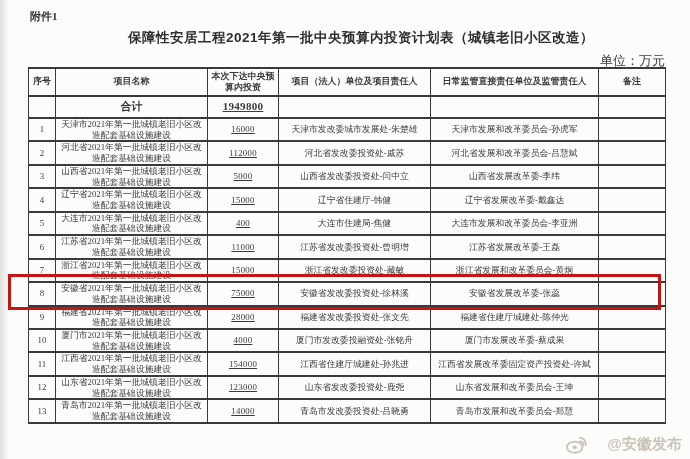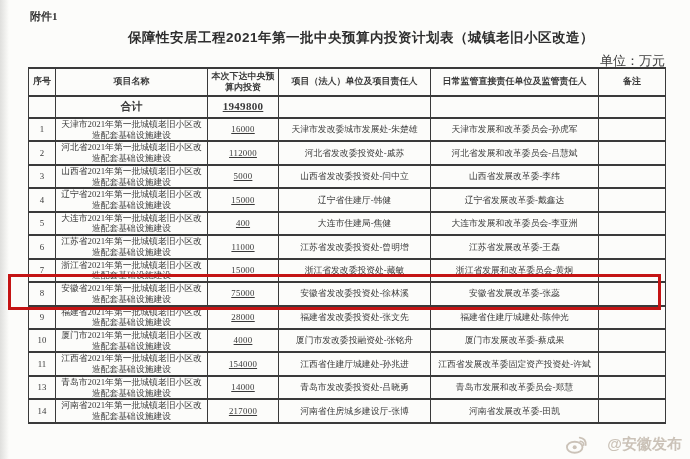--- a/index.html
+++ b/index.html
@@ -175,33 +175,33 @@
     </tr>
         <tr class="data-row">
       <td>11</td>
       <td>江西省2021年第一批城镇老旧小区改造配套基础设施建设</td>
       <td class="c-inv">154000</td>
       <td>江西省住建厅城建处-孙兆进</td>
       <td>江西省发展改革委固定资产投资处-许斌</td>
       <td></td>
     </tr>
         <tr class="data-row">
+      <td>12</td>
+      <td>山东省2021年第一批城镇老旧小区改造配套基础设施建设</td>
+      <td class="c-inv">123000</td>
+      <td>山东省发改委投资处-鹿尧</td>
+      <td>山东省发展和改革委员会-王坤</td>
+      <td></td>
+    </tr>
+        <tr class="data-row">
       <td>13</td>
       <td>青岛市2021年第一批城镇老旧小区改造配套基础设施建设</td>
       <td class="c-inv">14000</td>
       <td>青岛市发改委投资处-吕晓勇</td>
       <td>青岛市发展和改革委员会-郑慧</td>
-      <td></td>
-    </tr>
-        <tr class="data-row">
-      <td>14</td>
-      <td>河南省2021年第一批城镇老旧小区改造配套基础设施建设</td>
-      <td class="c-inv">217000</td>
-      <td>河南省住房城乡建设厅-张博</td>
-      <td>河南省发展改革委-田凯</td>
       <td></td>
     </tr>
       </tbody>
   </table>
 
   <div class="highlight-box"></div>
 
   <div class="watermark">
     <span>
       <svg width="22" height="19" viewBox="0 0 24 20">

